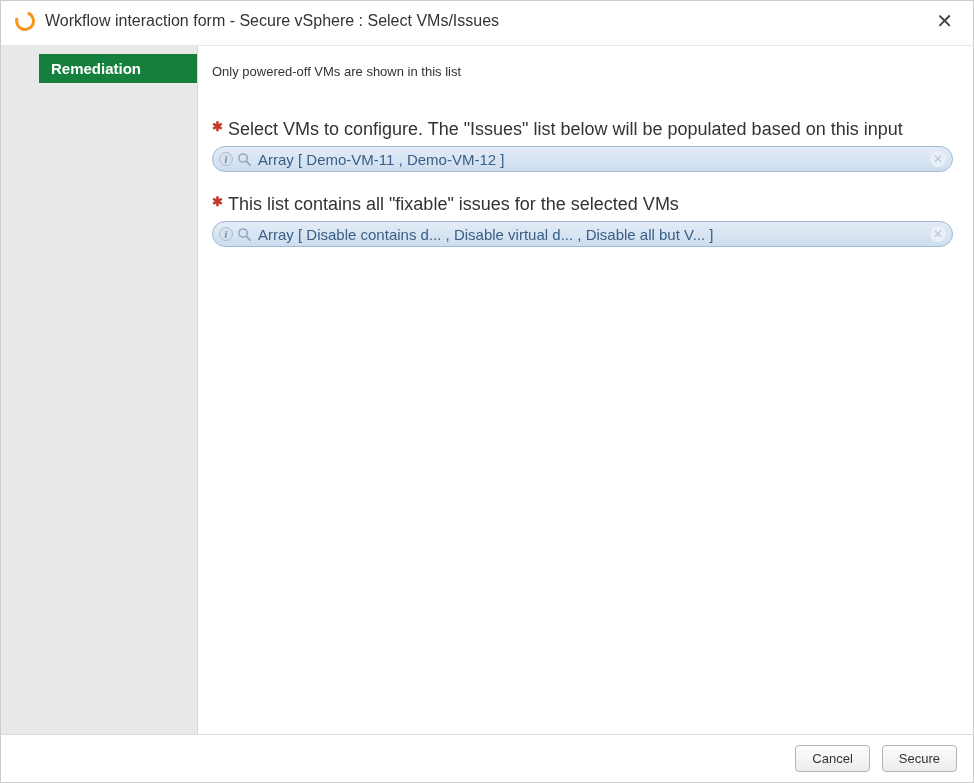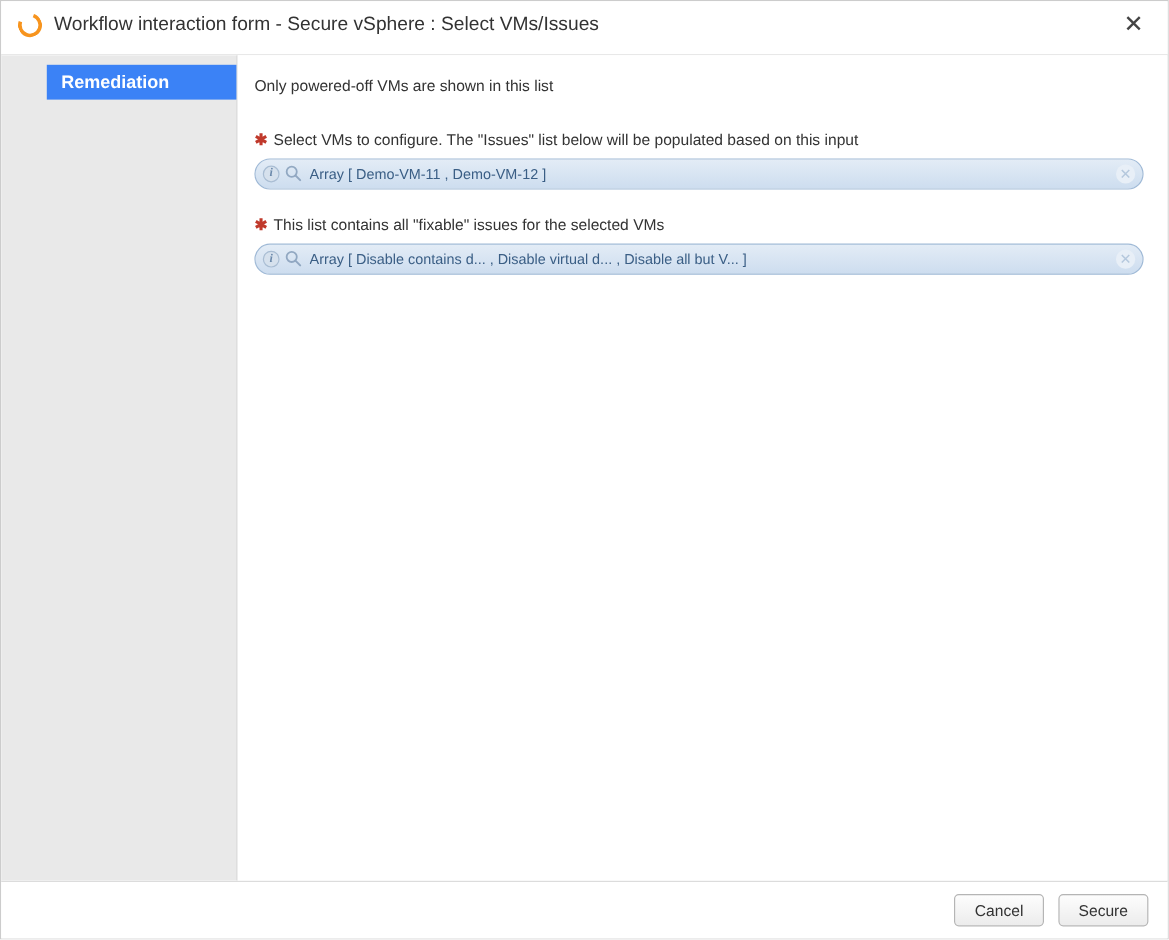--- a/index.html
+++ b/index.html
@@ -56,55 +56,55 @@
       overflow: hidden;
       border-top: 1px solid #e8e8e8;
     }
     .sidebar {
       width: 197px;
       background: #e9e9e9;
       border-right: 1px solid #d8d8d8;
       padding-top: 8px;
     }
     .sidebar-step {
-      background: #3b82f6;
+      background: #15803d;
       color: #fff;
       font-size: 15px;
       font-weight: bold;
       padding: 6px 12px;
       margin-left: 38px;
     }
     .main {
       flex: 1;
       padding: 18px 20px 10px 14px;
       background: #fff;
       overflow: auto;
     }
     .info-text {
       font-size: 13px;
       color: #333;
-      margin-bottom: 30px;
+      margin-bottom: 40px;
     }
     .field-block {
       margin-bottom: 22px;
     }
     .field-label-row {
       display: flex;
       align-items: flex-start;
       margin-bottom: 6px;
     }
     .required-asterisk {
       color: #c0392b;
       font-size: 13px;
       font-weight: bold;
       margin-right: 5px;
       line-height: 1.3;
     }
     .field-label {
-      font-size: 13px;
+      font-size: 18px;
       color: #333;
     }
     .pill-input {
       display: flex;
       align-items: center;
       background: linear-gradient(to bottom, #e3ecf6, #cdddef);
       border: 1px solid #9fb9d6;
       border-radius: 14px;
       padding: 2px 6px 2px 6px;
       height: 26px;
@@ -131,21 +131,21 @@
     .search-icon-svg {
       width: 15px;
       height: 15px;
       margin-right: 6px;
       flex-shrink: 0;
       opacity: 0.75;
     }
     .pill-value {
       flex: 1;
       color: #3a5e85;
-      font-size: 12px;
+      font-size: 15px;
       white-space: nowrap;
       overflow: hidden;
       text-overflow: ellipsis;
     }
     .clear-icon {
       width: 16px;
       height: 16px;
       border-radius: 50%;
       background: #e8eff7;
       color: #b5c8dd;

